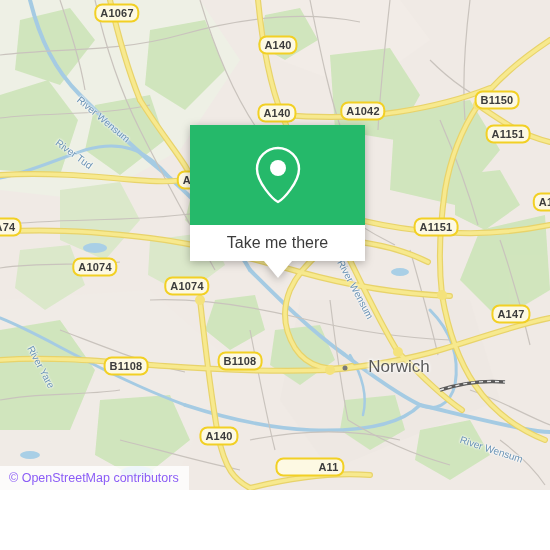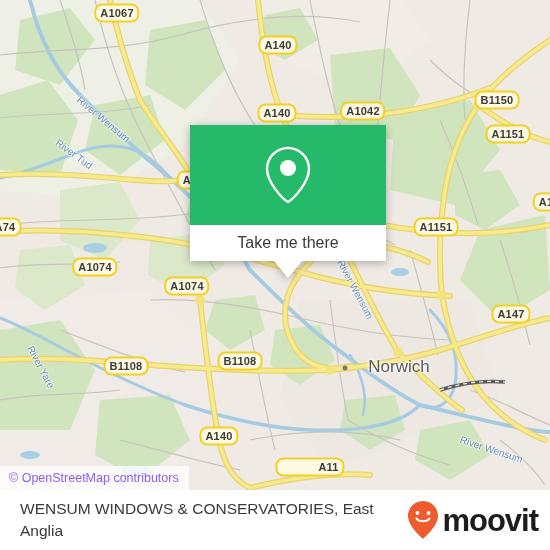--- a/index.html
+++ b/index.html
@@ -77,21 +77,21 @@
     background: rgba(255,255,255,.80);
     color: #8b5cf6;
     font-size: 12.5px;
     white-space: nowrap;
   }
 
   
   #popup {
     position: absolute;
     left: 190px; top: 125px;
-    width: 196px;
+    width: 175px;
     filter: drop-shadow(0 2px 4px rgba(0,0,0,.28));
   }
   #popup-head {
     height: 100px;
     background: #25b96a;
     display: flex;
     align-items: center;
     justify-content: center;
   }
   #popup-foot {
@@ -338,26 +338,14 @@
         <path d="M27 4 C15.4 4 6 13.4 6 25 C6 38.5 22 55.5 27 58 C32 55.5 48 38.5 48 25 C48 13.4 38.6 4 27 4 Z" fill="none" stroke="#ffffff" stroke-width="2.4"></path>
         <circle cx="27" cy="24" r="8" fill="#ffffff"></circle>
       </svg>
     </div>
     <div id="popup-foot">
       <span>Take me there</span>
     </div>
     <div id="popup-tail"></div>
   </div>
 
-  <div id="footer">
-    <div id="footer-title">WENSUM WINDOWS &amp; CONSERVATORIES, East Anglia</div>
-    <div id="brand">
-      <svg width="34" height="40" viewBox="0 0 34 40">
-        <path d="M17 1 C8.7 1 2 7.7 2 16 C2 25.5 14 36 17 39 C20 36 32 25.5 32 16 C32 7.7 25.3 1 17 1 Z" fill="#ee5b2c"></path>
-        <circle cx="11.5" cy="13" r="1.9" fill="#ffffff"></circle>
-        <circle cx="22.5" cy="13" r="1.9" fill="#ffffff"></circle>
-        <path d="M10.5 18.5 C13 22.2 21 22.2 23.5 18.5" fill="none" stroke="#ffffff" stroke-width="2" stroke-linecap="round"></path>
-      </svg>
-      <span id="brand-word">moovit</span>
-    </div>
-  </div>
 
 </div>
 
 </body></html>

